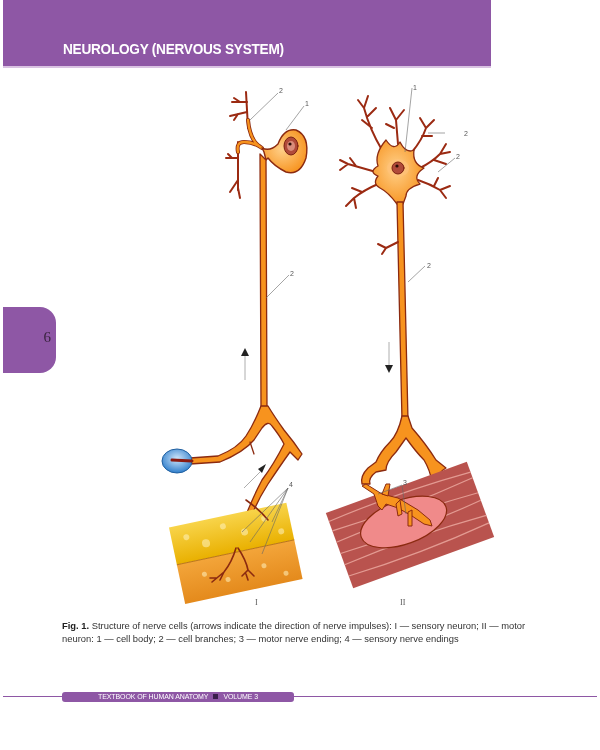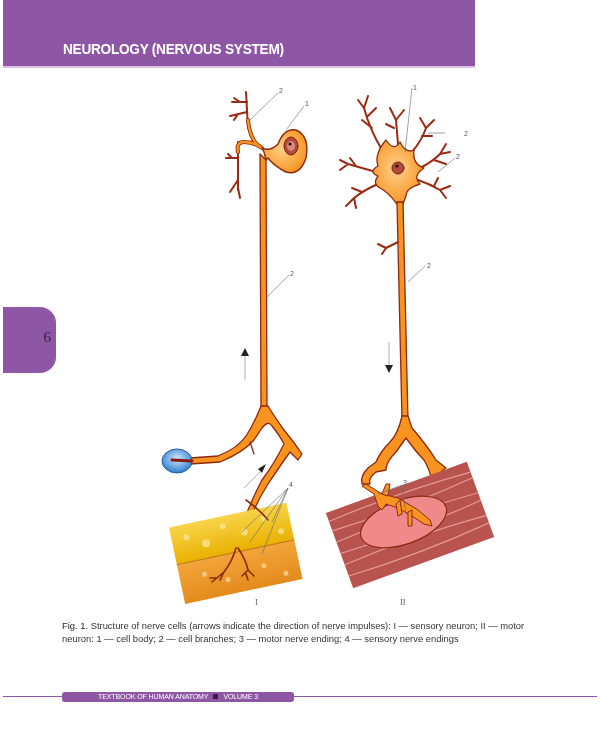--- a/index.html
+++ b/index.html
@@ -1,23 +1,23 @@
 <!DOCTYPE html>
 <html><head>
 <meta charset="utf-8">
 <style>
   html, body { margin:0; padding:0; }
   body { width:600px; height:750px; background:#ffffff; position:relative; overflow:hidden; font-family:"Liberation Sans", sans-serif; }
-  .header { position:absolute; left:3px; top:0; width:472px; height:66px; background:#8e57a5; border-bottom:2px solid #d9c2e2; }
+  .header { position:absolute; left:3px; top:0; width:472px; height:66px; background:#8e57a5; border-bottom:2px solid #d9c2e2;padding-left:16px; }
   .header-title { position:absolute; left:60px; top:40px; color:#ffffff; font-family:"Liberation Sans", sans-serif; font-weight:bold; font-size:15.5px; letter-spacing:-0.3px; transform:scaleX(0.88); transform-origin:left center; }
   .chapter-tab { position:absolute; left:3px; top:307px; width:53px; height:66px; background:#8e57a5; border-radius:0 16px 16px 0; }
   .chapter-num { position:absolute; right:5px; top:22px; color:#3a2440; font-family:"Liberation Serif", serif; font-size:15px; }
   .figure { position:absolute; left:150px; top:80px; width:350px; height:530px; }
   .caption { position:absolute; left:62px; top:620px; width:490px; font-size:9.4px; line-height:12.5px; color:#333333; }
-  .caption b { font-weight:normal; color:#222; }
+  .caption b { font-weight:bold; color:#222; }
   .footer-line { position:absolute; left:3px; top:696px; width:594px; height:1px; background:#8e57a5; }
   .footer-badge { position:absolute; left:62px; top:692px; width:232px; height:10px; background:#8e57a5; border-radius:3px; color:#fff; font-size:7px; line-height:10px; text-align:center; letter-spacing:-0.1px; }
   .footer-badge .sq { display:inline-block; width:5px; height:5px; background:#3a1f4a; margin:0 5px; vertical-align:0px; }
   .lbl { font-family:"Liberation Sans", sans-serif; font-size:7px; fill:#555; }
   .roman { font-family:"Liberation Serif", serif; font-size:8px; fill:#555; }
 </style>
 </head>
 <body>
 
 <div class="header">

